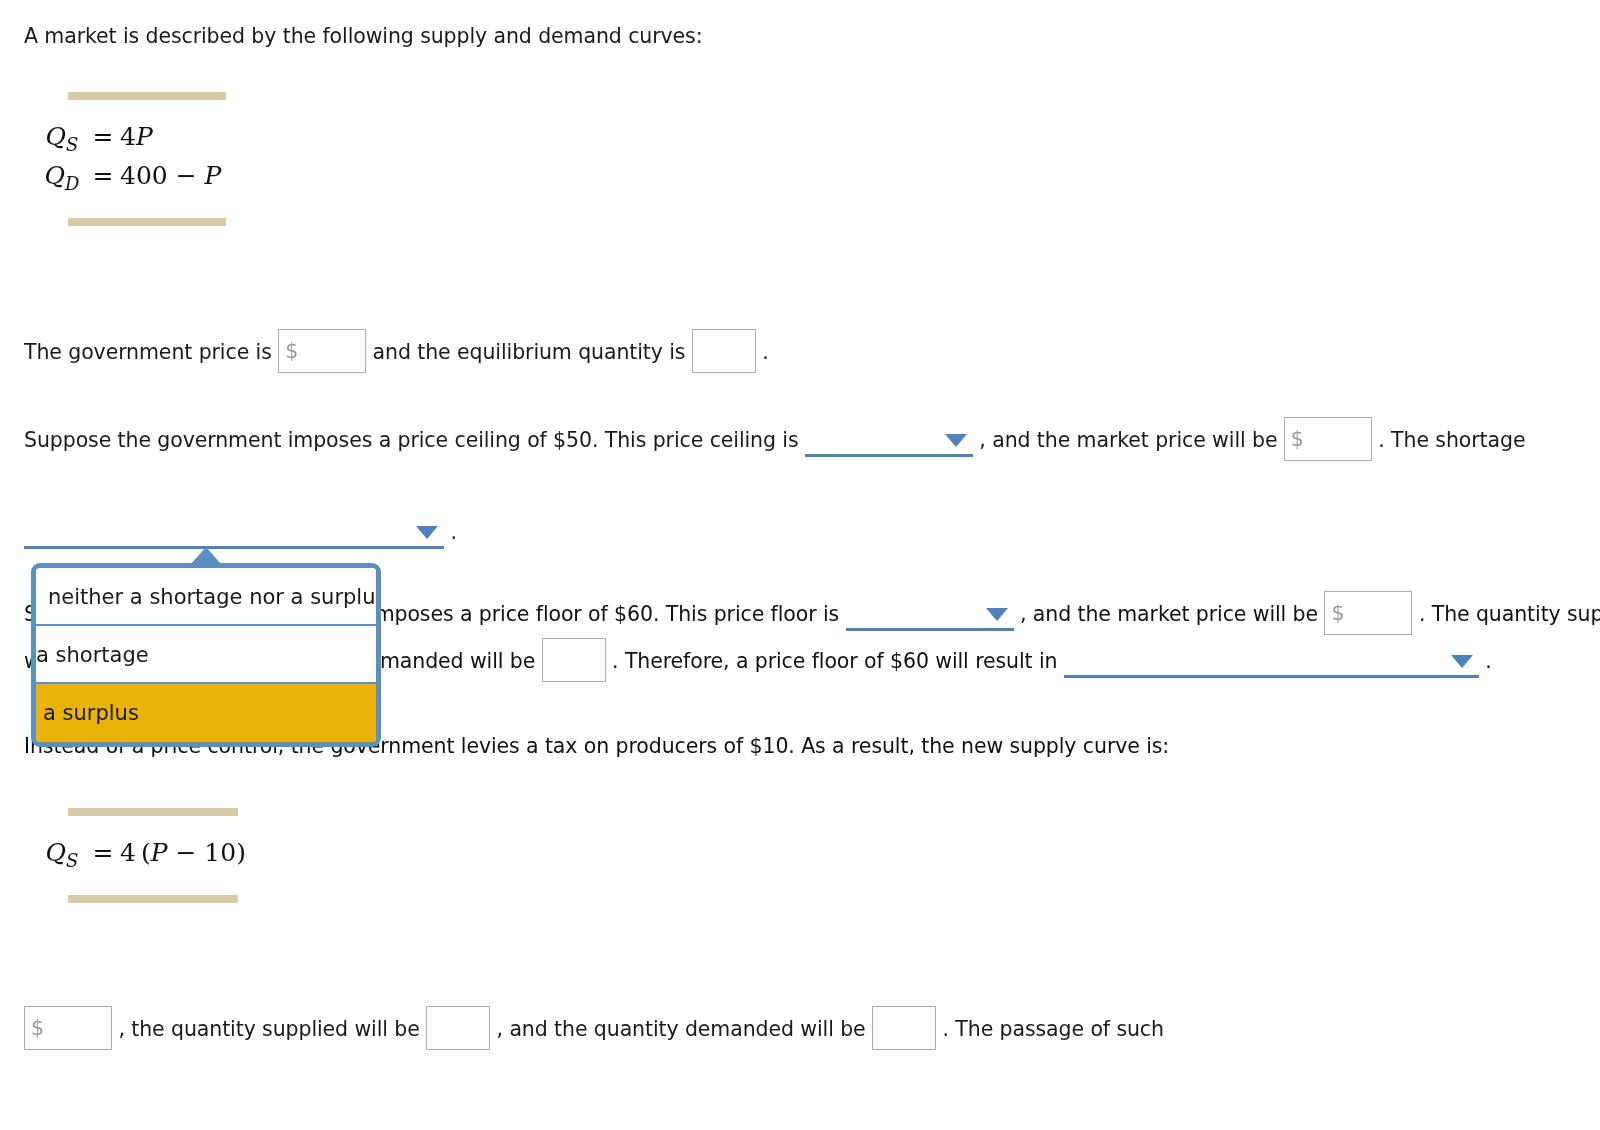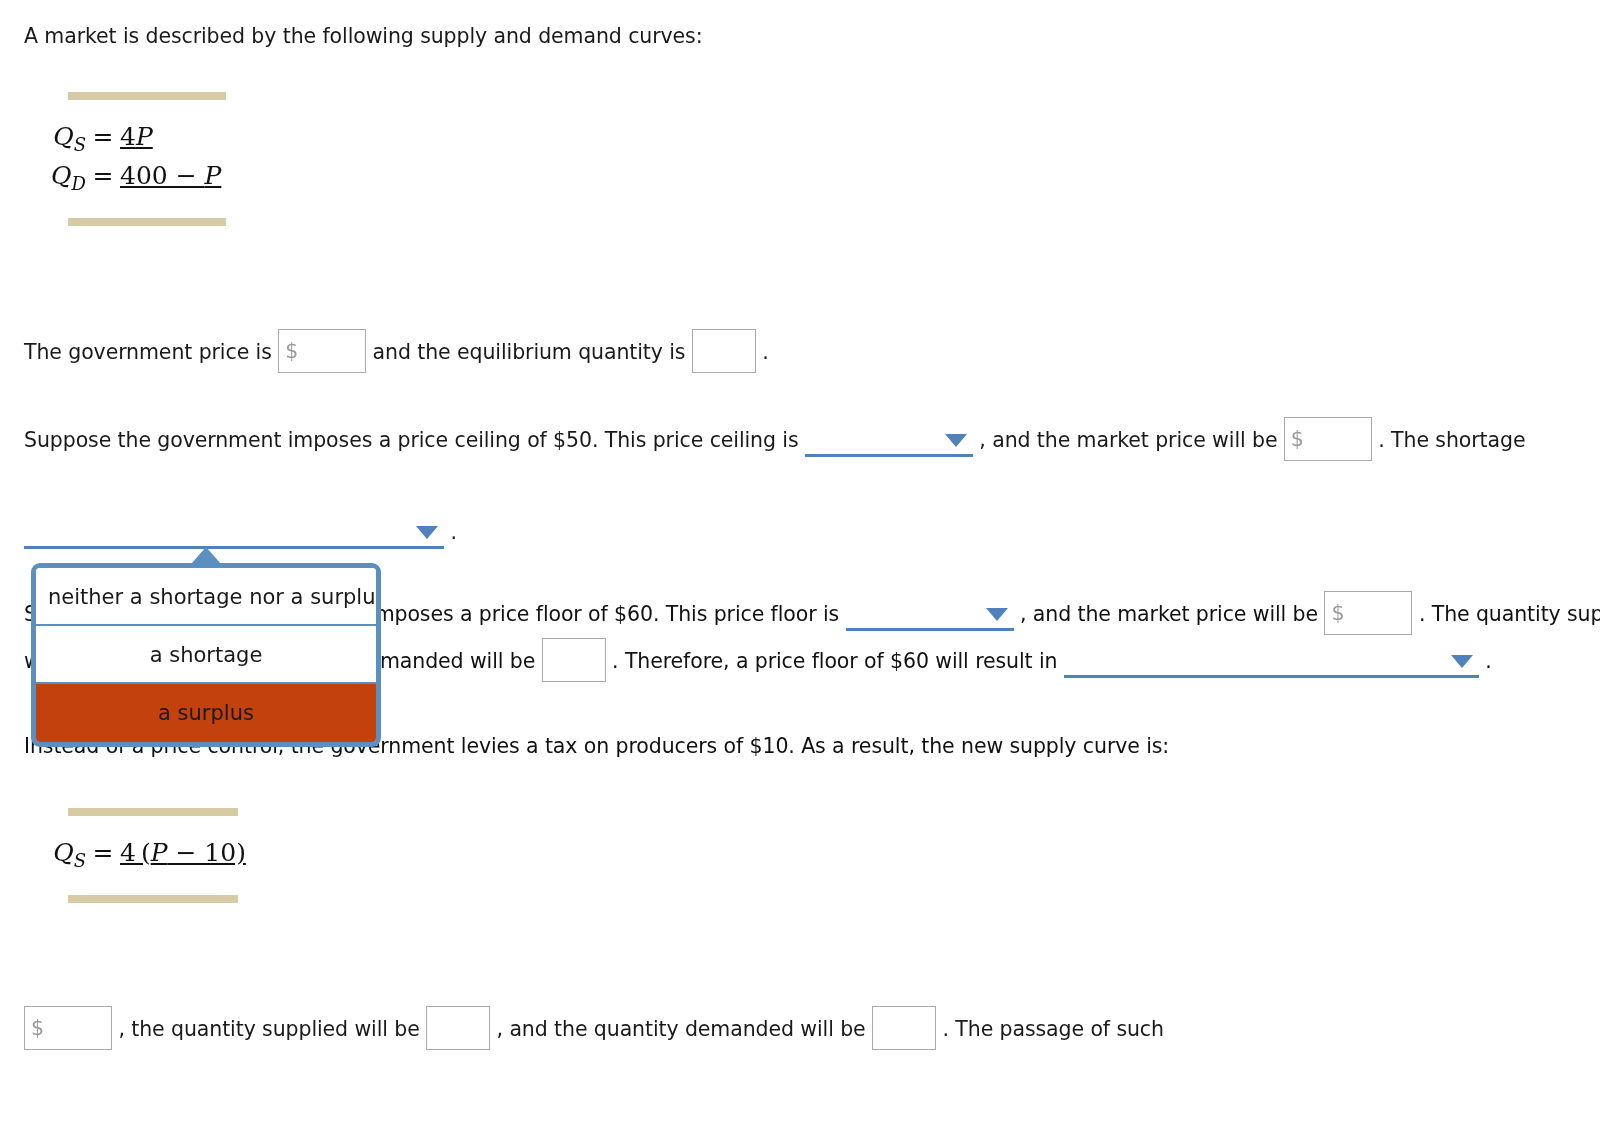--- a/index.html
+++ b/index.html
@@ -40,24 +40,24 @@
     width: 158px;
     margin-left: 44px;
   }
   .eqbody {
     font-family: "DejaVu Serif", "Liberation Serif", serif;
     font-size: 25px;
     color: #111;
     padding: 22px 0 18px 0;
   }
   .eqrow { display: flex; align-items: baseline; height: 39px; }
-  .eqlhs { width: 62px; text-align: right; font-style: italic; padding-left: 14px;}
+  .eqlhs { width: 62px; text-align: center; font-style: italic; padding-left: 14px;}
   .eqlhs sub { font-size: 0.72em; font-style: italic; }
   .eqeq { width: 34px; text-align: center; font-style: normal; }
-  .eqrhs { font-style: normal; text-decoration: underline; }
+  .eqrhs { font-style: normal; }
   .eqrhs i { font-style: italic; }
 
   #eq1 { left: 24px; top: 92px; }
   #eq2 { left: 24px; top: 808px; }
   #eq2 .eqrule { width: 170px; }
 
   
   .tbox {
     display: inline-block;
     vertical-align: middle;
@@ -120,30 +120,29 @@
     top: 547px;
     width: 0; height: 0;
     border-left: 15px solid transparent;
     border-right: 15px solid transparent;
     border-bottom: 17px solid #5b8fc0;
     z-index: 41;
   }
   .ddopt {
     height: 58px;
     line-height: 58px;
-    text-align: center;
     font-size: 21px;
     color: #1a1a1a;
     background: #ffffff;
     border-bottom: 2px solid #5b8fc0;
     white-space: nowrap;
   }
   .ddopt:last-child { border-bottom: none; }
   .ddopt.first { text-align: left; padding-left: 12px; }
-  .ddopt.selected { background: #c2410c; }
+  .ddopt.selected { background: #eab308; padding-left: 7px; }
 
   
   .occluded { color: #111; }
 </style>
 </head>
 <body>
 
 <div class="page">
 
   <div class="para" id="intro">

